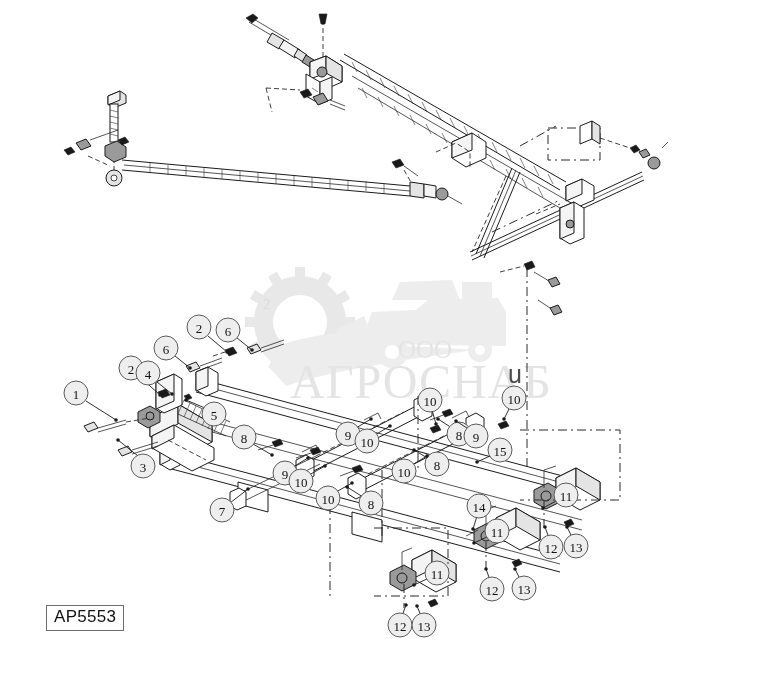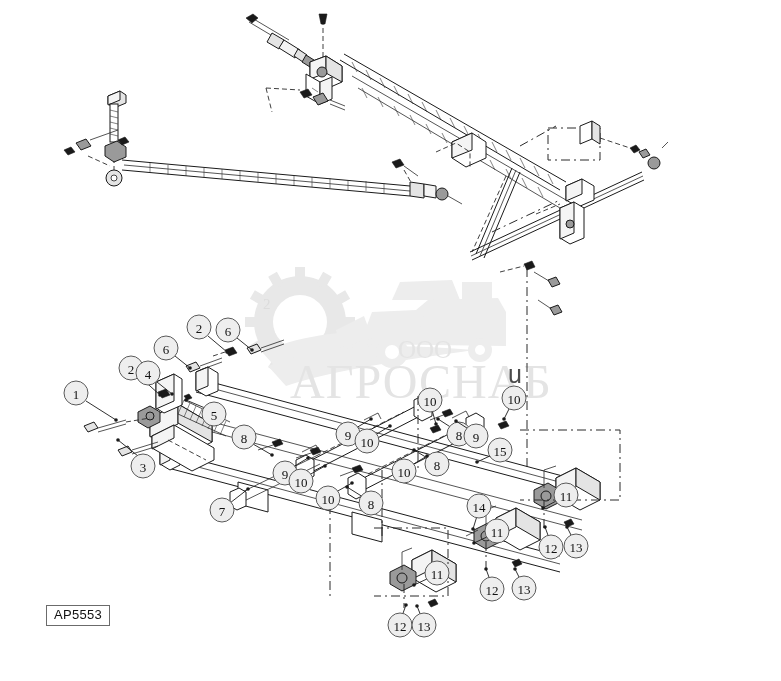--- a/index.html
+++ b/index.html
@@ -60,21 +60,21 @@
   }
 
   #part-label-box {
     position: absolute;
     left: 46px;
     top: 605px;
     border: 1px solid #6b6b6b;
     background: #ffffff;
     padding: 2px 7px 3px 7px;
     font-family: "Liberation Sans", sans-serif;
-    font-size: 13px;
+    font-size: 17px;
     color: #111111;
     letter-spacing: 0.3px;
     line-height: 1.1;
     z-index: 4;
   }
 
   .wm-shape { fill: #e8e8e8; }
   .wm-shape-2 { fill: #ededed; }
   .wm-text {
     font-family: "Liberation Serif", serif;

